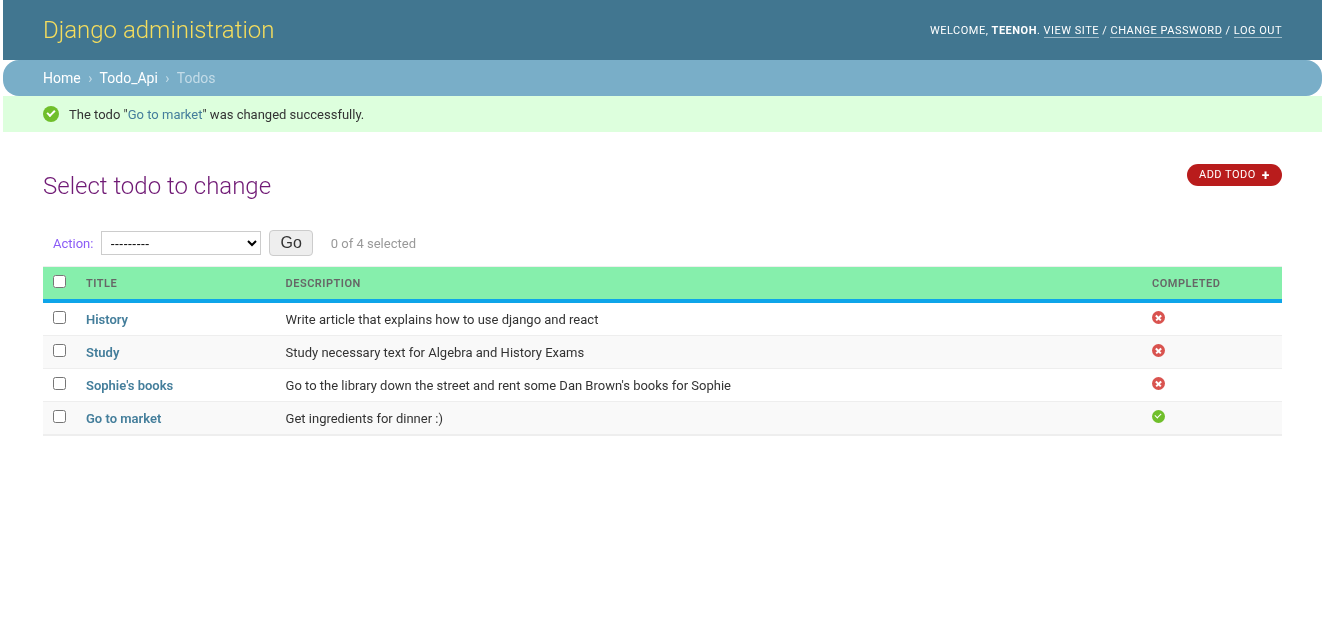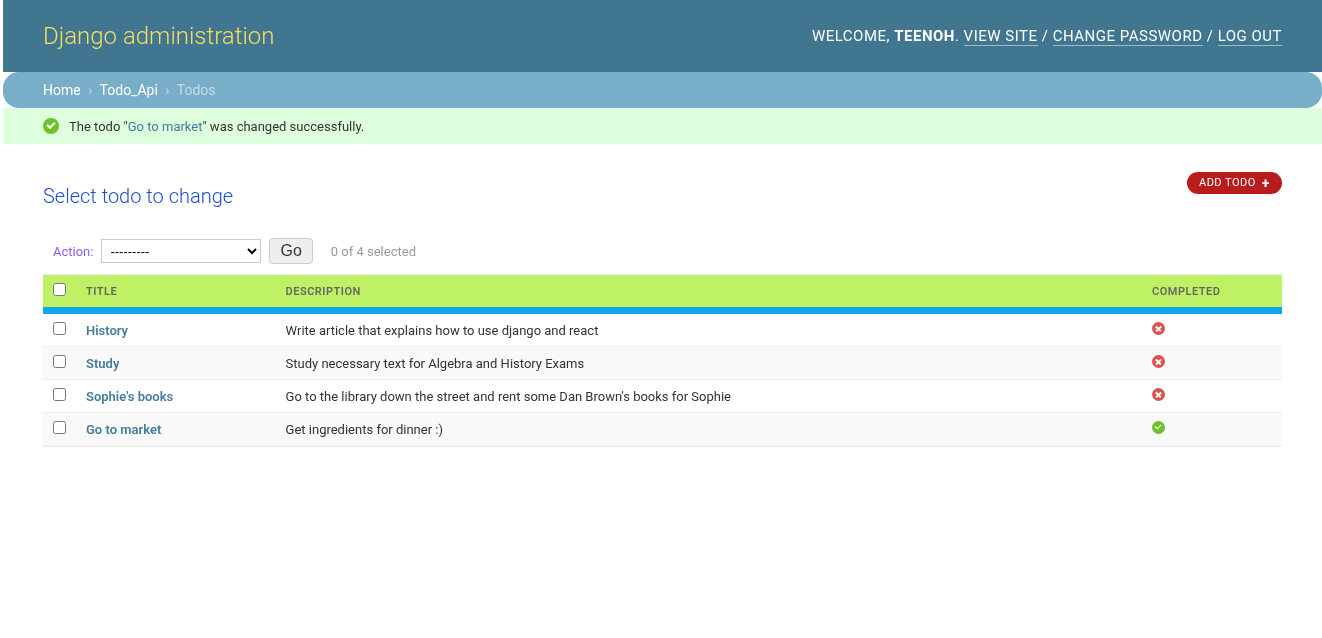--- a/index.html
+++ b/index.html
@@ -1,54 +1,54 @@
 <!DOCTYPE html>
 <html><head>
 <meta charset="utf-8">
 <style>
   * { margin: 0; padding: 0; box-sizing: border-box; }
   body { font-family: "Roboto", "Lucida Grande", Verdana, Arial, sans-serif; font-size: 14px; color: #333; background: #fff; }
   .wrapper { margin-left: 3px; }
 
   
-  #header { background: #417690; color: #ffc; padding: 10px 40px; display: flex; justify-content: space-between; align-items: center; height: 72px; gap: 34px; }
+  #header { background: #417690; color: #ffc; padding: 10px 40px; display: flex; justify-content: space-between; align-items: center; height: 60px; gap: 34px; }
   #branding h1 { font-weight: 300; font-size: 24px; color: #f5dd5d; margin: 0; }
   #branding h1 a { color: #f5dd5d; text-decoration: none; }
-  #user-tools { font-size: 15px; letter-spacing: 0.5px; text-transform: uppercase; text-align: center; color: #fff; }
+  #user-tools { font-size: 11px; letter-spacing: 0.5px; text-transform: uppercase; text-align: center; color: #fff; }
   #user-tools a { color: #fff; text-decoration: none; border-bottom: 1px solid rgba(255,255,255,0.5); }
   #user-tools strong { font-weight: bold; }
 
   
   .breadcrumbs { background: #79aec8; padding: 10px 40px; color: #c4dce8; font-size: 14px; border-radius: 16px; }
   .breadcrumbs a { color: #fff; text-decoration: none; }
   .breadcrumbs .sep { color: #c4dce8; margin: 0 4px; }
 
   
   .messagelist { background: #dfd; color: #333; padding: 10px 40px; font-size: 13px; display: flex; align-items: center; }
   .messagelist .icon-yes-msg { margin-right: 10px; }
   .messagelist a { color: #447e9b; text-decoration: none; }
 
   
   #content { padding: 20px 40px; }
-  #content h1 { font-size: 20px; font-weight: 300; color: #1d4ed8; margin: 20px 0 20px; }
+  #content h1 { font-size: 24px; font-weight: 300; color: #701a75; margin: 20px 0 20px; }
   .object-tools { float: right; margin-top: -56px; }
   .addlink { display: inline-flex; align-items: flex-start; background: #b91c1c; color: #fff; text-transform: uppercase; font-size: 11px; letter-spacing: 0.5px; font-weight: 400; padding: 4px 12px; border-radius: 15px; text-decoration: none; }
   .addlink .plus { font-weight: bold; margin-left: 6px; font-size: 14px; line-height: 1; }
 
   
   .actions { padding: 10px 10px; display: flex; align-items: center; gap: 8px; font-size: 13px; color: #555; margin-top: 10px; }
   .actions label { color: #8b5cf6; }
   .actions select { height: 24px; min-width: 160px; border: 1px solid #ccc; background: #fff; font-size: 13px; padding: 2px 4px; }
   .actions button { background: #eee; border: 1px solid #ccc; border-radius: 4px; padding: 3px 10px; font-size: 16px; color: #333; cursor: pointer; }
   .actions .counter { color: #999; margin-left: 10px; }
 
   
   .results { margin: 0; border: 1px solid #eee; border-left: none; border-right: none; }
   table { width: 100%; border-collapse: collapse; }
-  thead th { background: #bef264; color: #666; font-size: 11px; text-transform: uppercase; letter-spacing: 0.5px; text-align: left; padding: 8px 10px; border-bottom: 7px solid #0ea5e9; font-weight: 600; }
+  thead th { background: #86efac; color: #666; font-size: 11px; text-transform: uppercase; letter-spacing: 0.5px; text-align: left; padding: 8px 10px; border-bottom: 4px solid #0ea5e9; font-weight: 600; }
   thead th.check-col { width: 30px; }
   tbody td, tbody th { padding: 8px 10px; border-bottom: 1px solid #eee; font-size: 13px; vertical-align: middle; background:#fff; }
   tbody tr:nth-child(even) td, tbody tr:nth-child(even) th { background:#f9f9f9; }
   tbody th { font-weight: 600; text-align: left; }
   tbody th a { color: #447e9b; text-decoration: none; }
   .completed-col { width: 140px; }
   .paginator { padding: 10px; font-size: 13px; color: #666; }
 
   
   .bool-icon { display: inline-block; width: 13px; height: 13px; border-radius: 50%; position: relative; }

